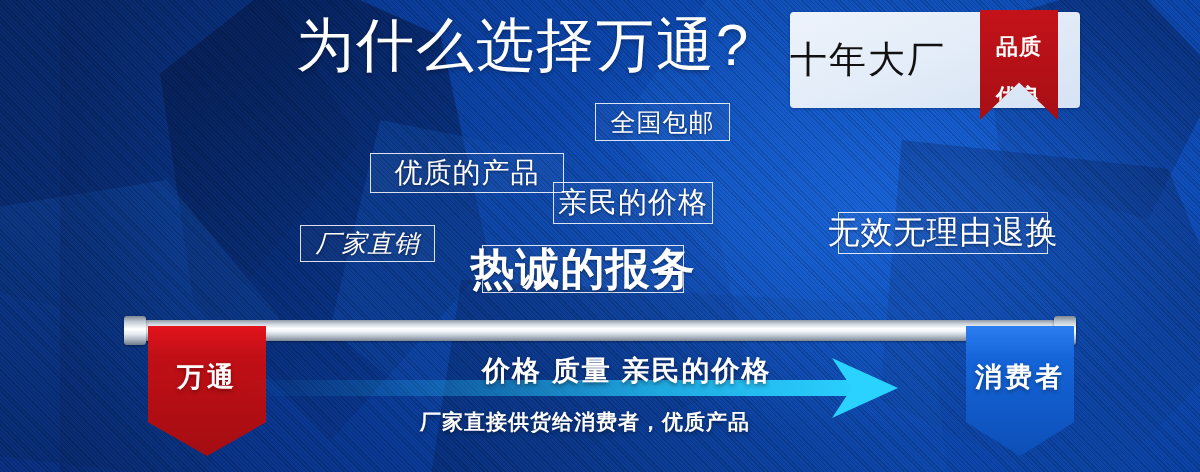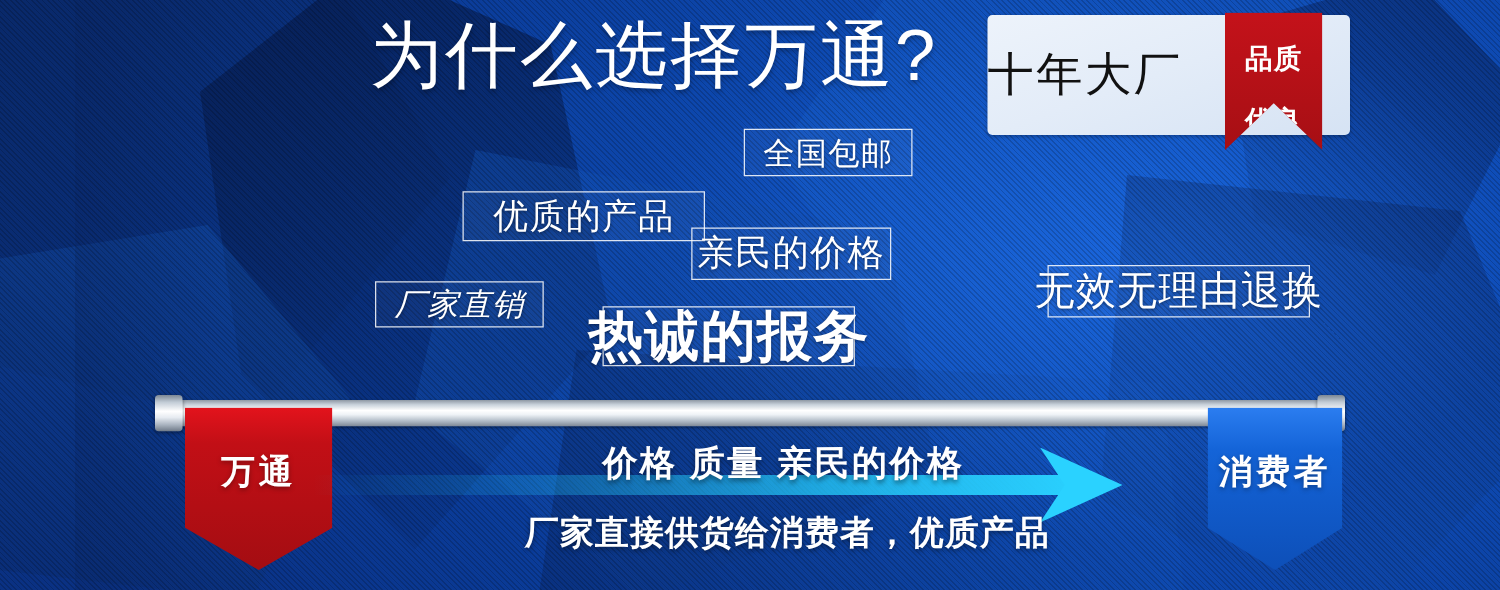--- a/index.html
+++ b/index.html
@@ -150,21 +150,21 @@
     background:#2ad2ff;
     clip-path:polygon(0 0,100% 50%,0 100%,30% 50%);
   }
 
   
   .caption{
     position:absolute;color:#fff;font-weight:bold;white-space:nowrap;
     text-shadow:0 2px 4px rgba(0,0,0,.45);
   }
   .caption-1{left:482px;top:352px;font-size:28px;letter-spacing:2px;}
-  .caption-2{left:420px;top:408px;font-size:27px;letter-spacing:1px;}
+  .caption-2{left:420px;top:408px;font-size:21px;letter-spacing:1px;}
 </style>
 </head>
 <body>
 
 <div id="banner">
 
   <div class="bg-layer bg-base"></div>
   <div class="bg-poly p1"></div>
   <div class="bg-poly p2"></div>
   <div class="bg-poly p3"></div>

